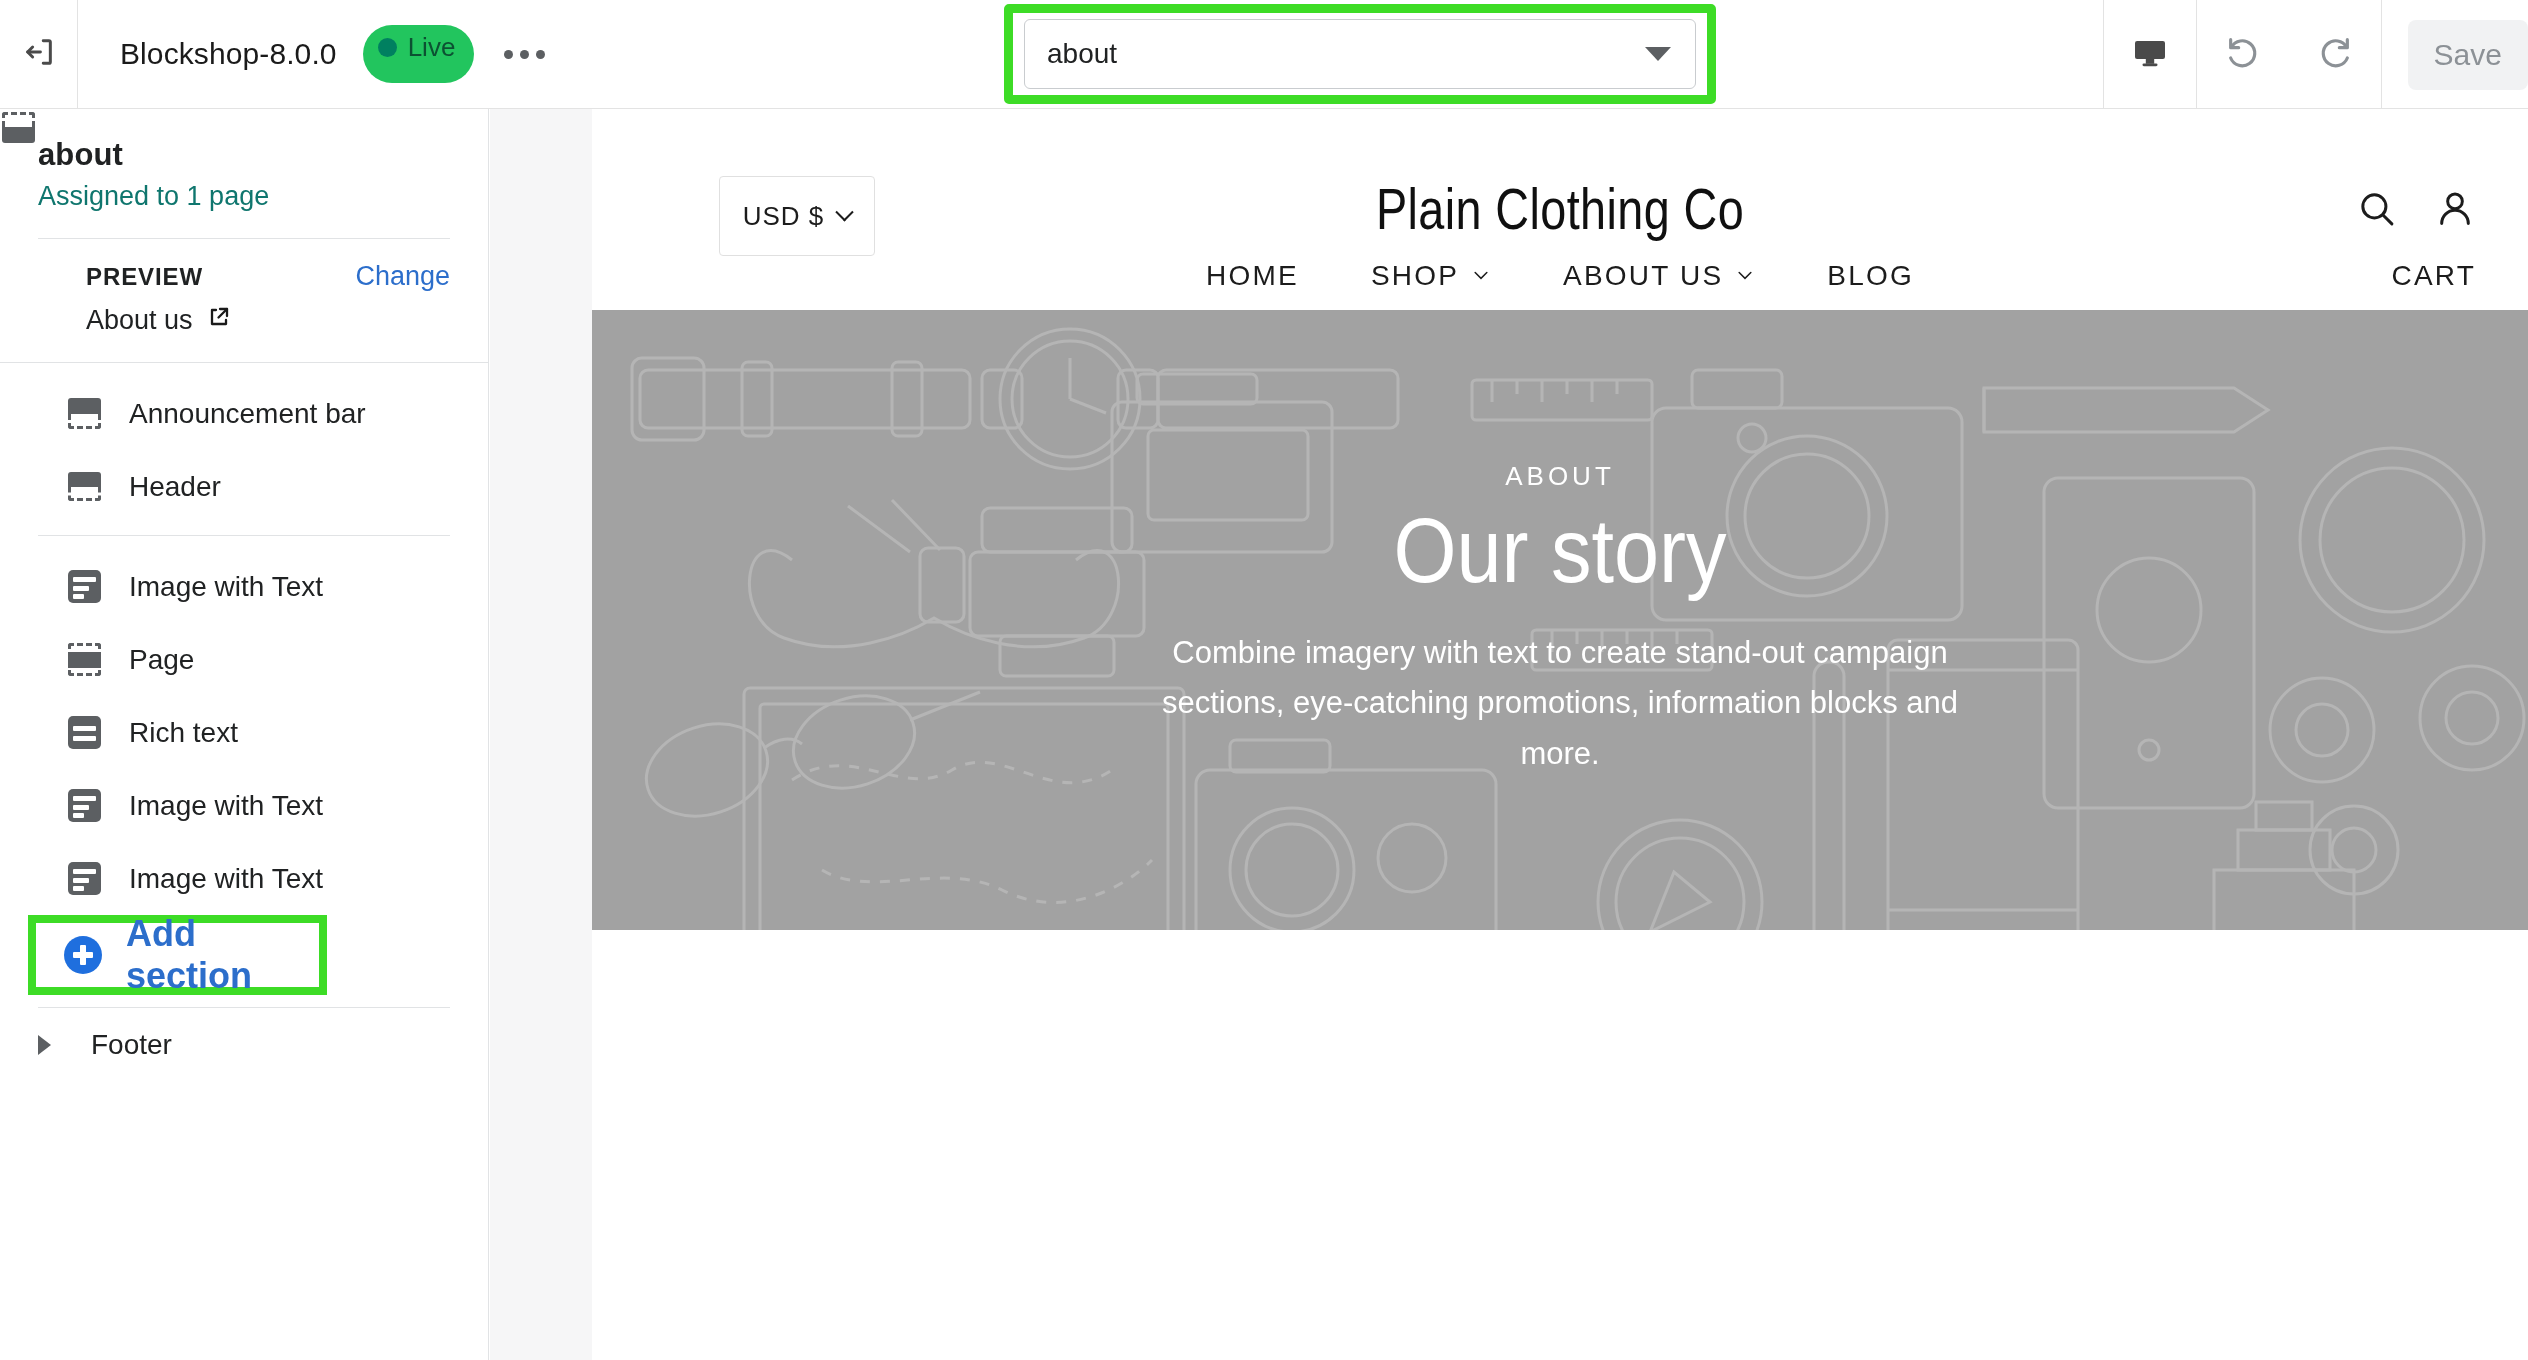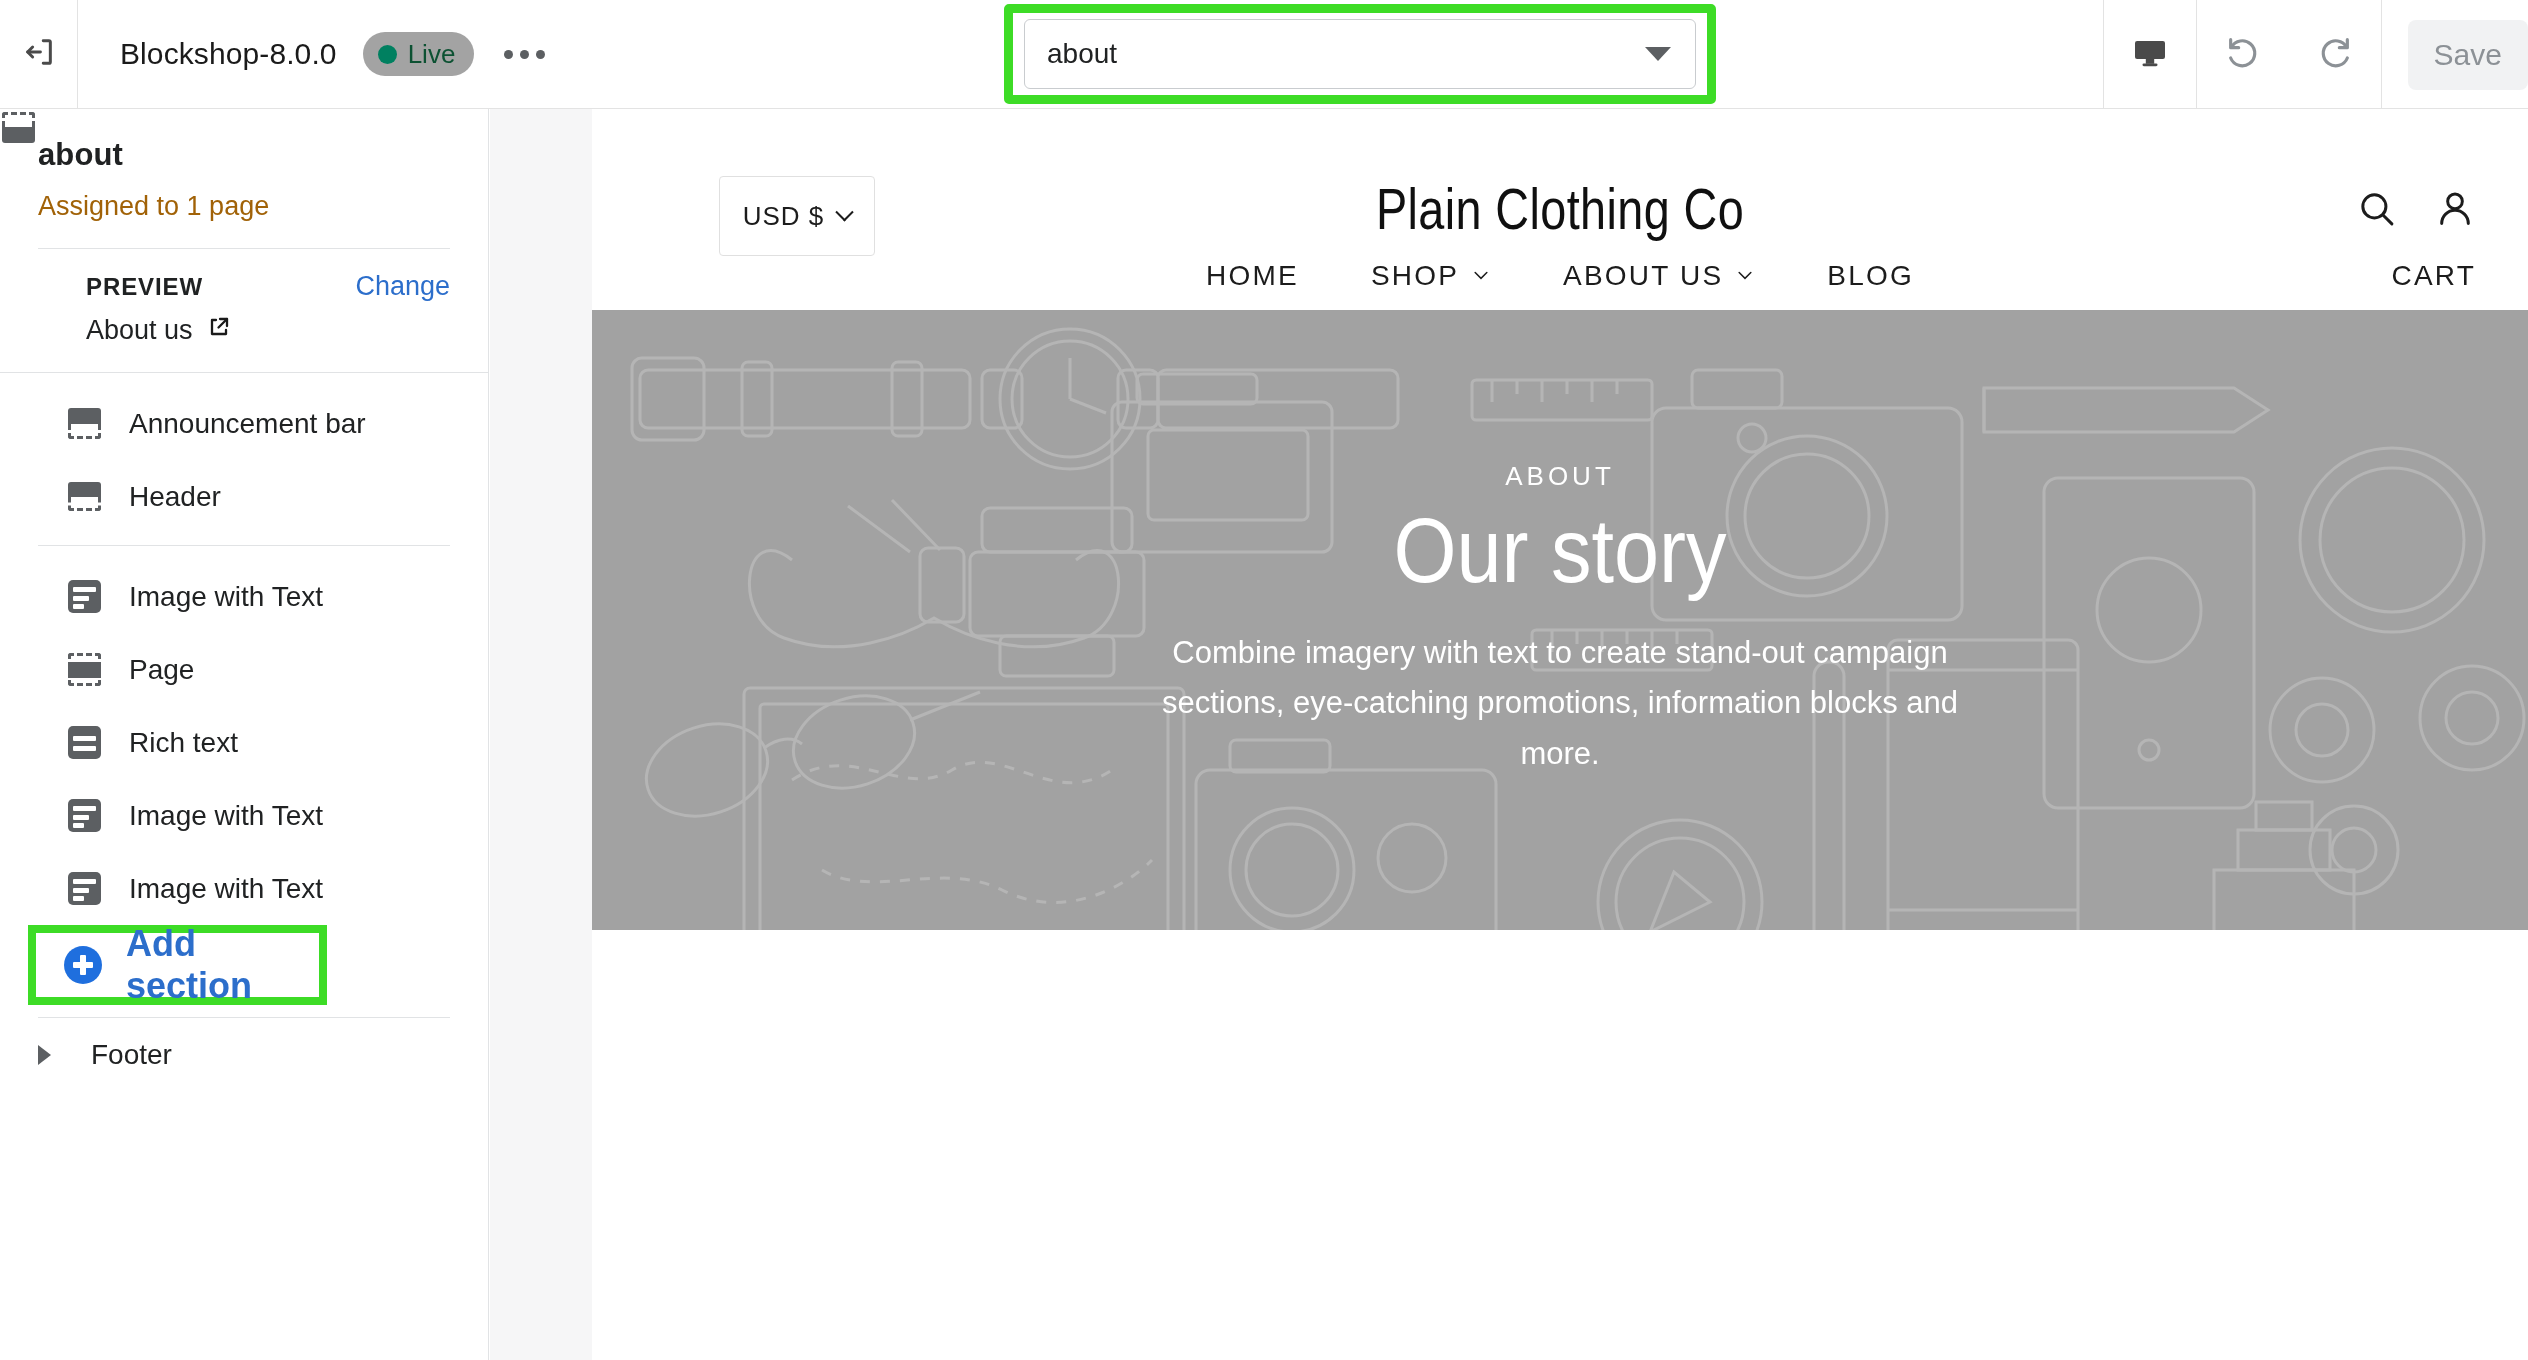--- a/index.html
+++ b/index.html
@@ -20,22 +20,22 @@
   }
   .tb-back {
     width: 78px; height: 109px;
     display: flex; align-items: center; justify-content: center;
     border-right: 1px solid #e3e3e3;
   }
   .tb-left { display: flex; align-items: center; padding-left: 42px; gap: 26px; }
   .tb-title { font-size: 30px; color: #1a1a1a; letter-spacing: .1px; }
   .live-pill {
     display: flex; align-items: center; gap: 11px;
-    background: #a3a3a3; color: #0c5132;
-    border-radius: 30px; padding: 7px 19px 6px 15px;
+    background: #22c55e; color: #0c5132;
+    border-radius: 30px; padding: 7px 19px 20px 15px;
     font-size: 26px;
   }
   .live-dot { width: 19px; height: 19px; border-radius: 50%; background: #008060; }
   .tb-dots { display: flex; align-items: center; gap: 7px; padding-left: 4px; }
   .tb-dots i { width: 9px; height: 9px; border-radius: 50%; background: #5c5f62; display: block; }
 
   
   .tb-center {
     position: absolute; left: 1004px; top: 4px;
     width: 712px; height: 100px;
@@ -83,21 +83,21 @@
   
   .sidebar {
     position: absolute; top: 109px; left: 0;
     width: 489px; height: 1251px;
     background: #ffffff;
     border-right: 1px solid #e1e3e5;
     overflow: hidden;
   }
   .sb-head { padding: 28px 38px 26px 38px; }
   .sb-head h1 { font-size: 31px; font-weight: 700; color: #202223; letter-spacing: .1px; }
-  .sb-head .sub { font-size: 27px; color: #a16207; margin-top: 18px; }
+  .sb-head .sub { font-size: 27px; color: #0f766e; margin-top: 8px; }
   .sb-rule { height: 1px; background: #e1e3e5; margin: 0 38px; }
   .sb-preview { padding: 22px 38px 26px 38px; margin-left: 48px; }
   .sb-prev-row { display: flex; align-items: center; justify-content: space-between; }
   .sb-prev-label { font-size: 24px; font-weight: 700; letter-spacing: .9px; color: #202223; }
   .sb-change { font-size: 27px; color: #2c6ecb; }
   .sb-prev-name { display: flex; align-items: center; gap: 14px; margin-top: 13px; font-size: 27px; color: #202223; }
   .sb-divider { height: 1px; background: #e1e3e5; width: 100%; }
 
   .sec-group { padding: 14px 0 12px 8px; margin-left: 20px; }
   .sec-row {

